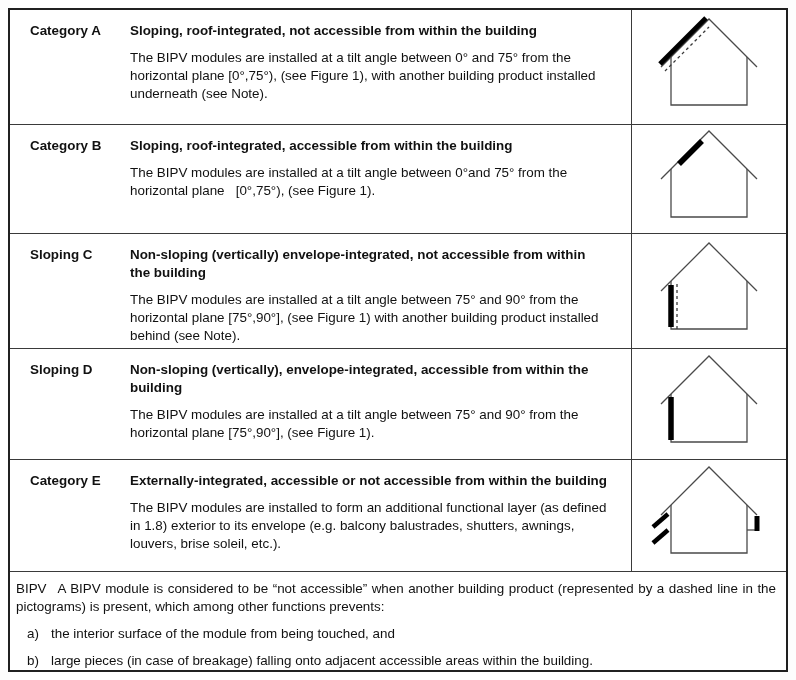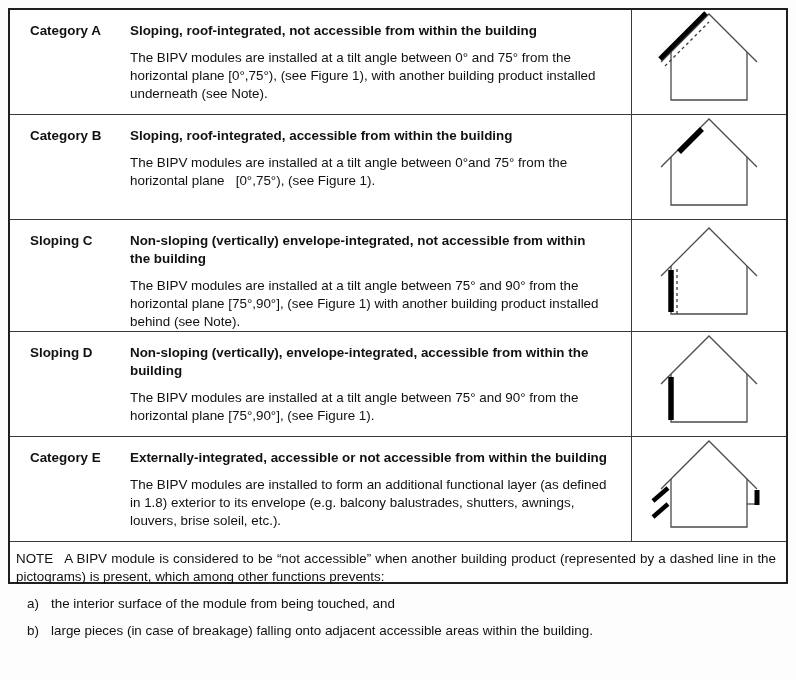--- a/index.html
+++ b/index.html
@@ -3,21 +3,21 @@
 <meta charset="utf-8">
 <style>
   html,body{margin:0;padding:0;background:#fdfdfd;}
   .page{
     position:relative;width:796px;height:680px;
     background:#fdfdfd;box-sizing:border-box;
     font-family:"Liberation Sans","DejaVu Sans",sans-serif;
     color:#111;
   }
   .cat-table{
-    position:absolute;left:8px;top:8px;width:780px;height:576px;
+    position:absolute;left:8px;top:8px;width:780px;height:664px;
     background:#fff;border:2px solid #1f1f1f;box-sizing:border-box;
     display:flex;flex-direction:column;
   }
   .row{display:flex;box-sizing:border-box;}
   .row + .row{border-top:1px solid #3a3a3a;}
   .row-a{height:115px;}
   .row-b{height:110px;}
   .row-c{height:115px;}
   .row-d{height:112px;}
   .row-e{height:113px;}
@@ -134,21 +134,21 @@
           <line x1="6" y1="64" x2="21" y2="51" stroke="#000" stroke-width="4.5"></line>
           <line x1="6" y1="80" x2="21" y2="67" stroke="#000" stroke-width="4.5"></line>
           <line x1="100" y1="67" x2="110" y2="67" stroke="#4a4a4a" stroke-width="1.3"></line>
           <line x1="110" y1="53" x2="110" y2="68" stroke="#000" stroke-width="5"></line>
         </svg>
       </div>
     </div>
 
     <div class="note-row">
       <p class="note-para">
-        <span class="note-label">NOTE</span><span>A BIPV module is considered to be “not accessible” when another building product (represented by a dashed line in the pictograms) is present, which among other functions prevents:</span>
+        <span class="note-label">BIPV</span><span>A BIPV module is considered to be “not accessible” when another building product (represented by a dashed line in the pictograms) is present, which among other functions prevents:</span>
       </p>
       <div class="note-item">
         <span class="marker">a)</span>
         <span>the interior surface of the module from being touched, and</span>
       </div>
       <div class="note-item">
         <span class="marker">b)</span>
         <span>large pieces (in case of breakage) falling onto adjacent accessible areas within the building.</span>
       </div>
     </div>

